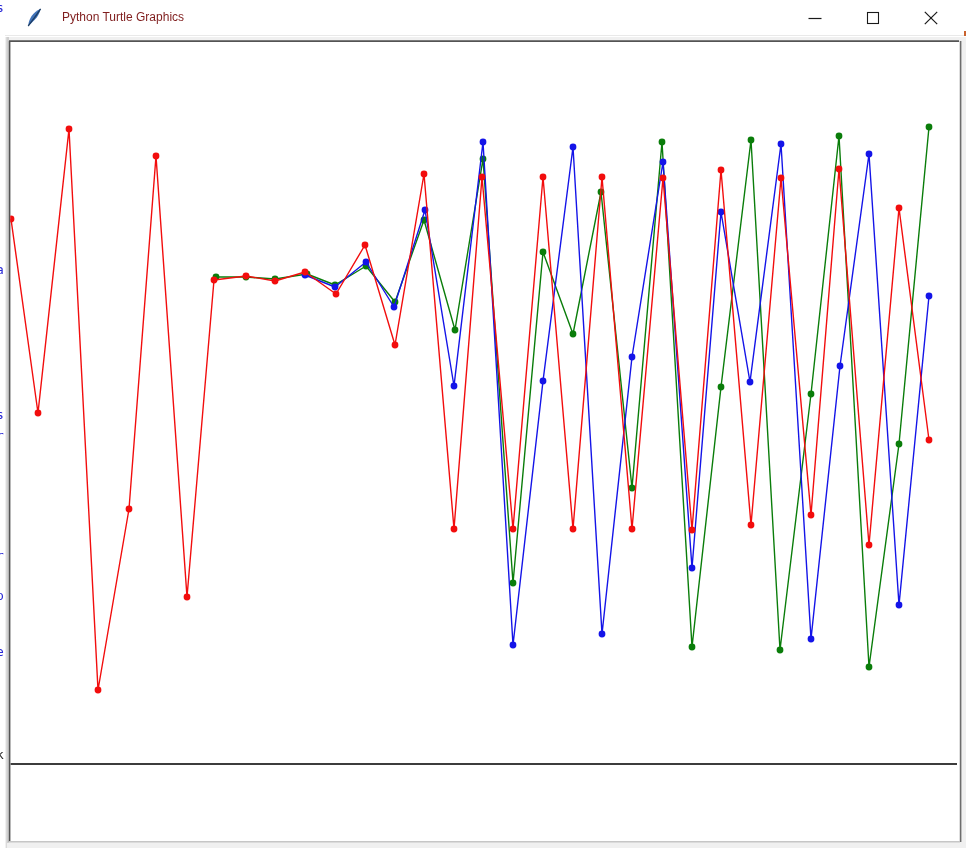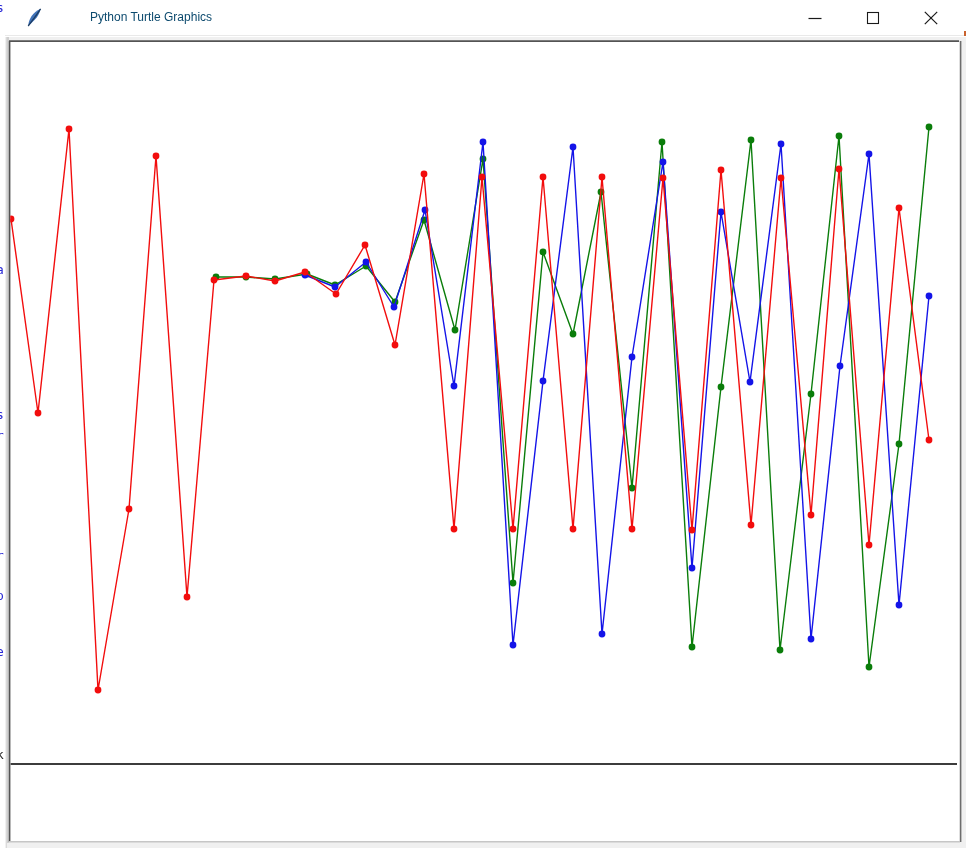--- a/index.html
+++ b/index.html
@@ -16,21 +16,21 @@
   .rect-frag { position:absolute; z-index:6; }
 
   
   #main-svg { position:absolute; left:0; top:0; z-index:2; }
 
   
   #titlebar { position:absolute; left:5px; top:0; width:961px; height:36px;
               background:#ffffff; border-bottom:1px solid #e9e9e9; z-index:5; }
   #app-icon { position:absolute; left:22px; top:8px; width:15px; height:19px; }
   #window-title { position:absolute; left:57px; top:10px; font-size:12px;
-                  color:#0c4a6e; white-space:nowrap;margin-left:28px; }
+                  color:#7f1d1d; white-space:nowrap; }
   #controls { position:absolute; right:6px; top:0; height:36px; display:flex; }
   .ctrl { width:58px; height:36px; display:flex; align-items:center;
           justify-content:center; cursor:default; }
 </style>
 </head>
 <body>
 
 <div id="bg-strip">
     <span class="frag" style="top: 1px; color: rgb(43, 43, 214);">s</span>
     <span class="frag" style="top: 263px; color: rgb(43, 43, 214);">a</span>

